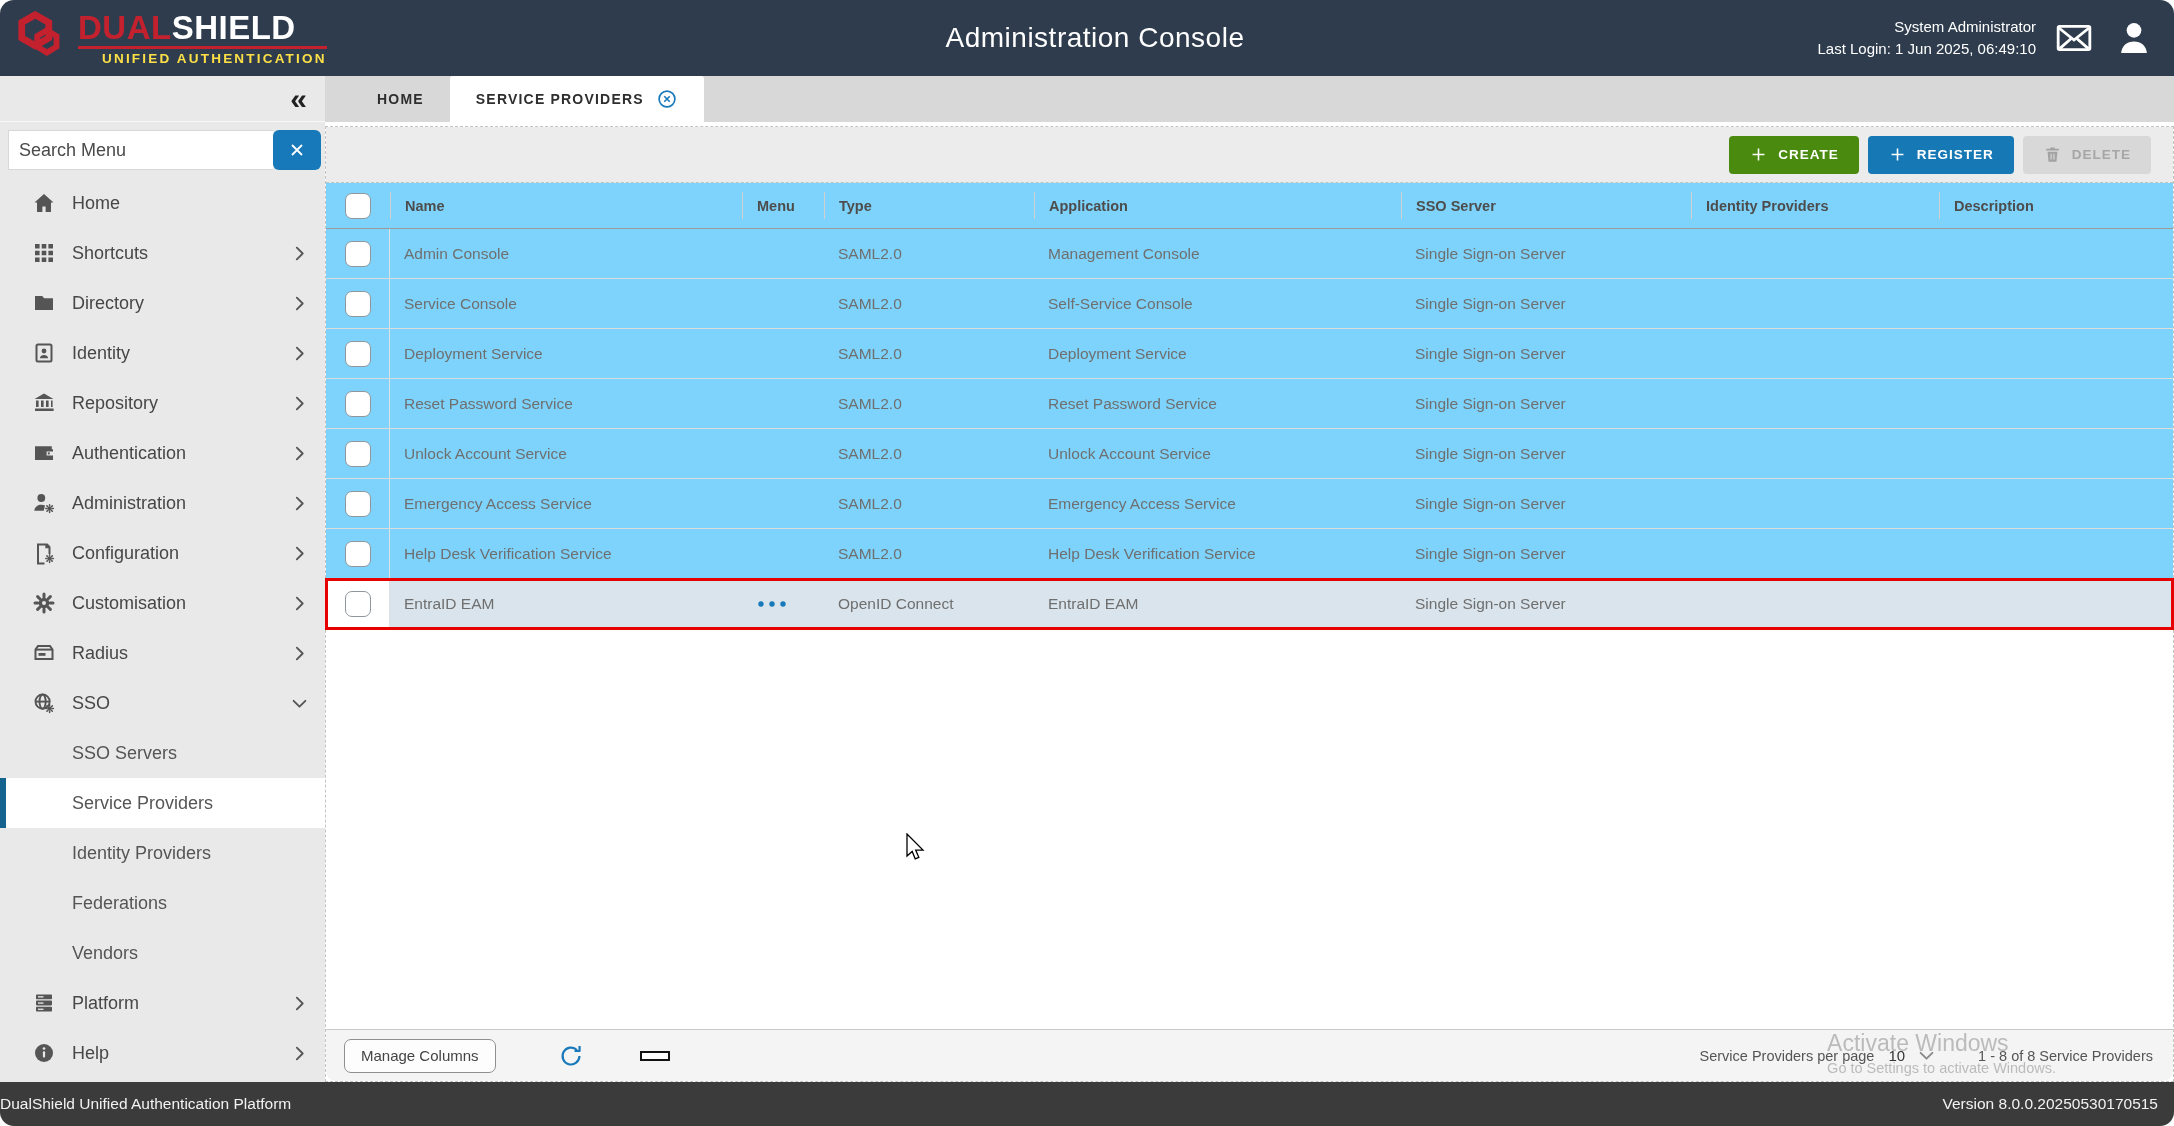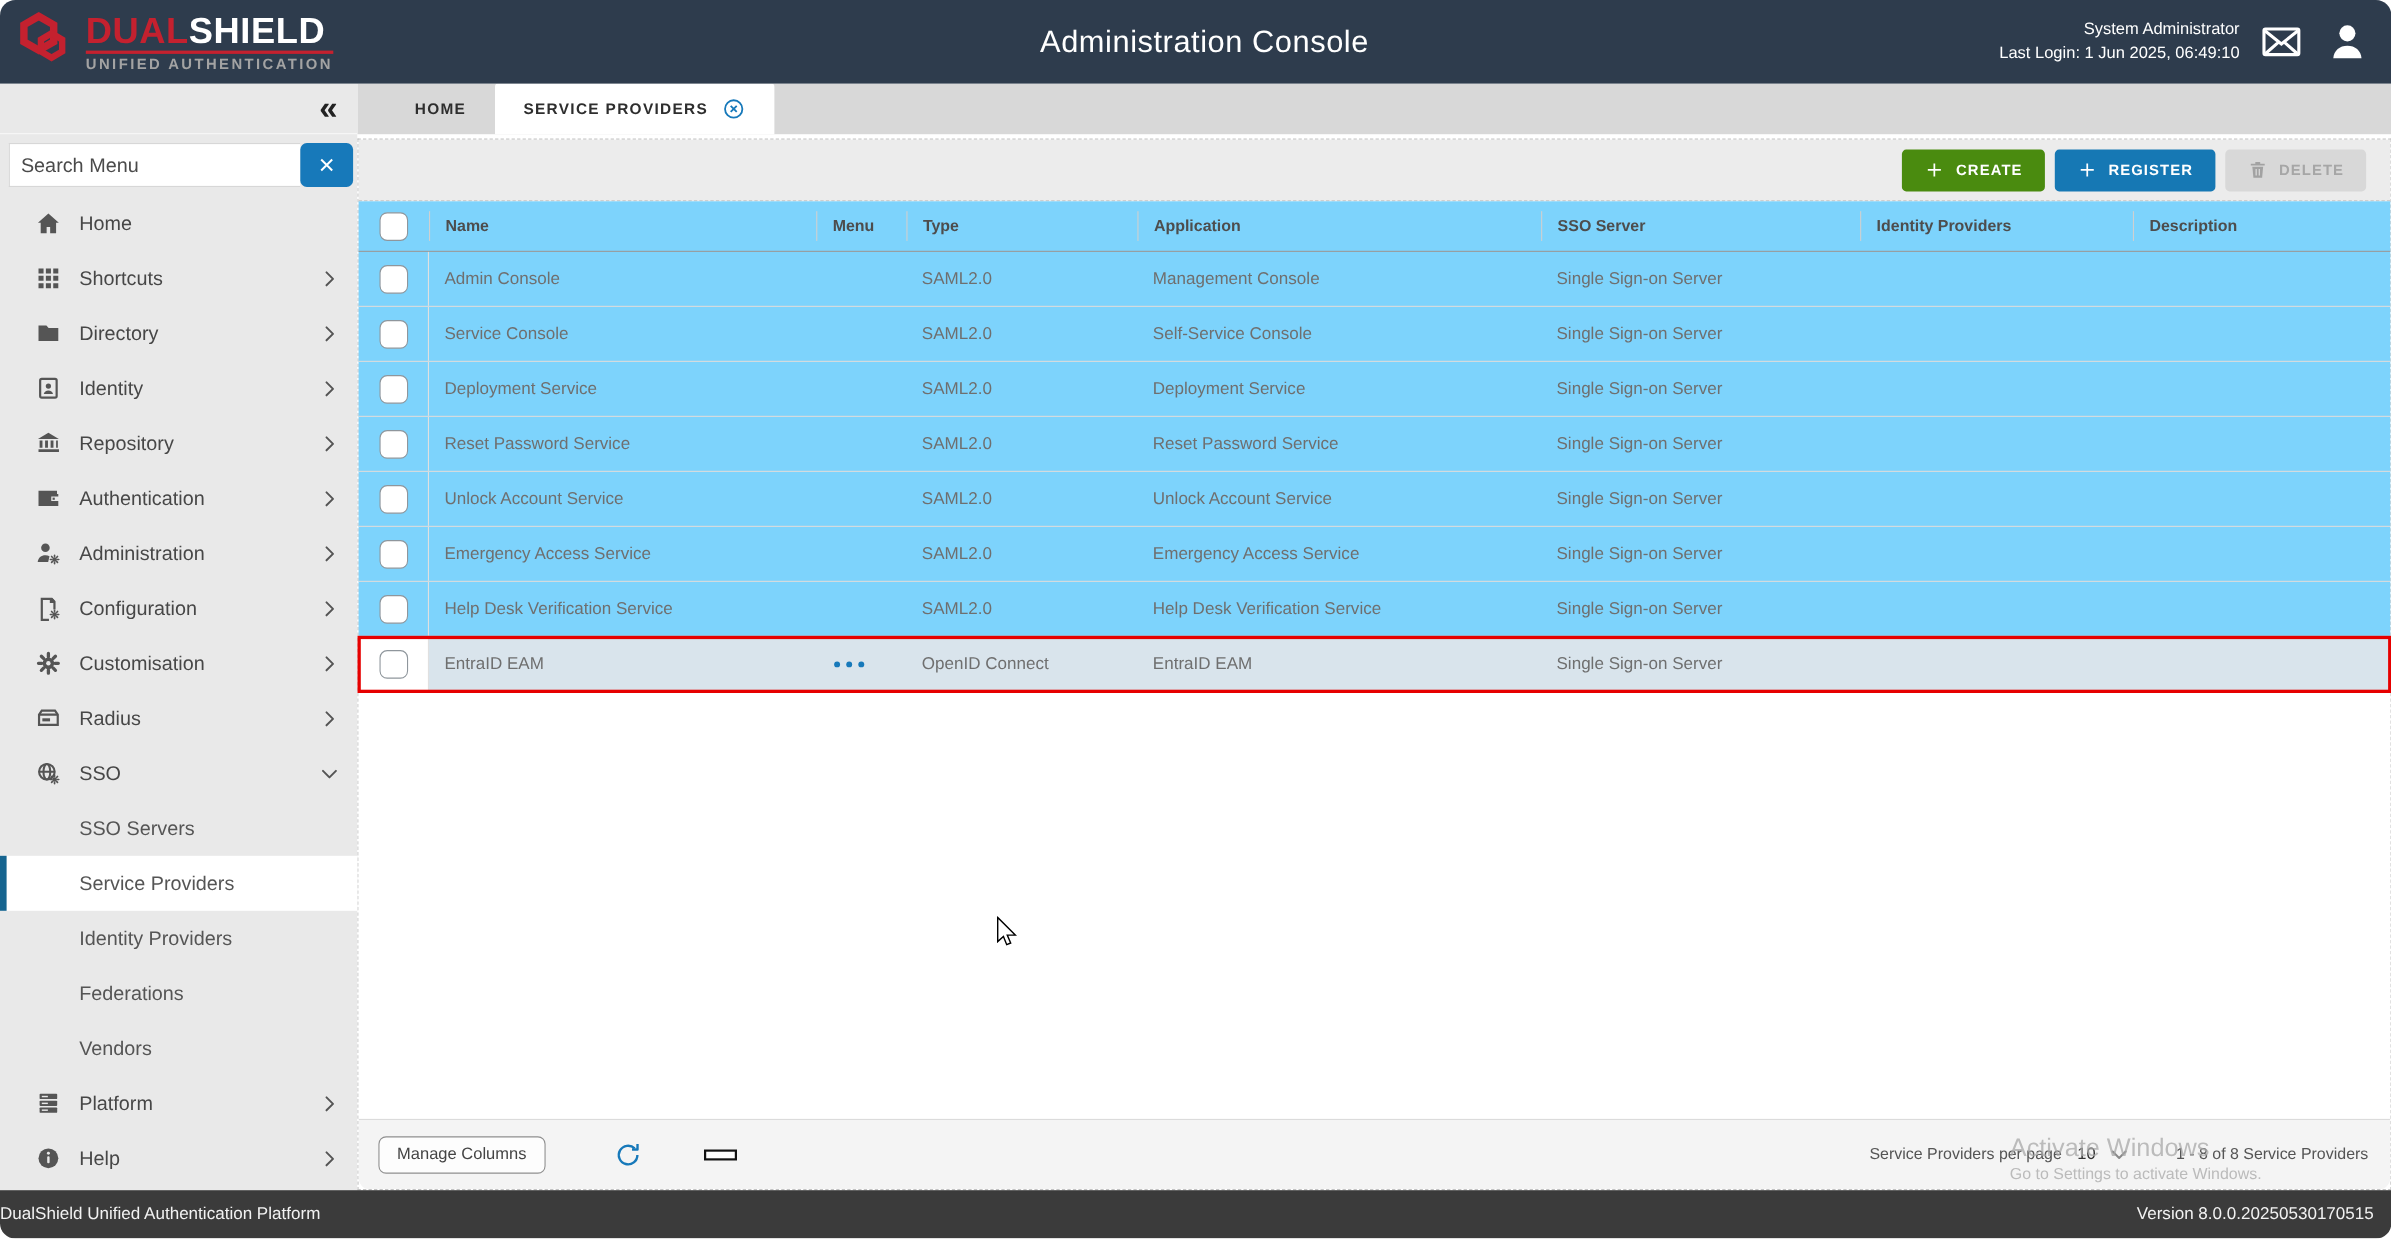--- a/index.html
+++ b/index.html
@@ -9,21 +9,21 @@
   .window{position:absolute;inset:0;border-radius:14px;overflow:hidden;display:flex;flex-direction:column;background:#fff;}
 
   
   .top{height:76px;background:#2e3c4d;display:flex;align-items:center;position:relative;flex:0 0 auto;}
   .logo{display:flex;align-items:center;padding-left:14px;gap:6px;}
   .logo-hex{width:58px;height:58px;flex:0 0 auto;}
   .logo-text{display:flex;flex-direction:column;line-height:1;}
   .logo-line1{font-size:33px;font-weight:800;letter-spacing:.5px;color:#fff;}
   .logo-line1 .red{color:#c4212f;}
   .logo-rule{height:3px;background:#c4212f;margin:2px 0 3px 0;}
-  .logo-line2{font-size:13.5px;font-weight:700;letter-spacing:2.2px;color:#a3a3a3;}
+  .logo-line2{font-size:13.5px;font-weight:700;letter-spacing:2.2px;color:#fde047;margin-left:24px;}
   .top-title{position:absolute;left:16px;right:0;text-align:center;color:#fff;font-size:28px;font-weight:400;letter-spacing:.5px;}
   .top-right{margin-left:auto;display:flex;align-items:center;gap:16px;padding-right:18px;z-index:2;}
   .user-info{color:#fff;text-align:right;font-size:15px;line-height:1.45;}
   .top-ic{width:44px;height:40px;}
 
   
   .body{flex:1;display:flex;min-height:0;}
 
   
   .sidebar{width:325px;flex:0 0 auto;background:#e9e9e9;display:flex;flex-direction:column;}
@@ -76,21 +76,21 @@
   .c-type{width:210px;flex:0 0 auto;}
   .c-app{width:367px;flex:0 0 auto;}
   .c-sso{width:290px;flex:0 0 auto;}
   .c-idp{width:248px;flex:0 0 auto;}
   .c-desc{flex:1;}
   .checkbox{width:26px;height:26px;border:1px solid #8f969c;border-radius:7px;background:#fff;display:inline-block;cursor:pointer;}
   .menu-dots{width:32px;display:flex;}
   .filler{flex:1;background:#fff;}
 
   
-  .bottombar{height:64px;background:#f4f4f4;border-top:1px solid #c9c9c9;border-radius:0 0 10px 10px;display:flex;align-items:center;padding:0 20px 0 18px;gap:26px;flex:0 0 auto;font-size:14.5px;color:#555;}
+  .bottombar{height:52px;background:#f4f4f4;border-top:1px solid #c9c9c9;border-radius:0 0 10px 10px;display:flex;align-items:center;padding:0 20px 0 18px;gap:26px;flex:0 0 auto;font-size:14.5px;color:#555;}
   .btn-manage{height:34px;background:#fdfdfd;border:1px solid #8f8f8f;border-radius:7px;padding:0 16px;font-size:15px;color:#444;cursor:pointer;font-family:"Liberation Sans",sans-serif;}
   .refresh{width:26px;height:26px;display:flex;cursor:pointer;margin-left:36px;}
   .dash-box{width:30px;height:10px;border:2px solid #111;background:#fdfdfd;margin-left:30px;cursor:pointer;}
   .pag-right{margin-left:auto;display:flex;align-items:center;gap:10px;}
   .per-page-val{color:#333;font-size:15px;padding:0 4px;}
   .pp-chev{width:15px;height:15px;display:flex;transform:rotate(90deg);opacity:.75;}
   .range{margin-left:34px;}
 
   
   .footer{height:44px;background:#3b3b3b;color:#f2f2f2;display:flex;align-items:center;font-size:15.5px;position:relative;flex:0 0 auto;}

